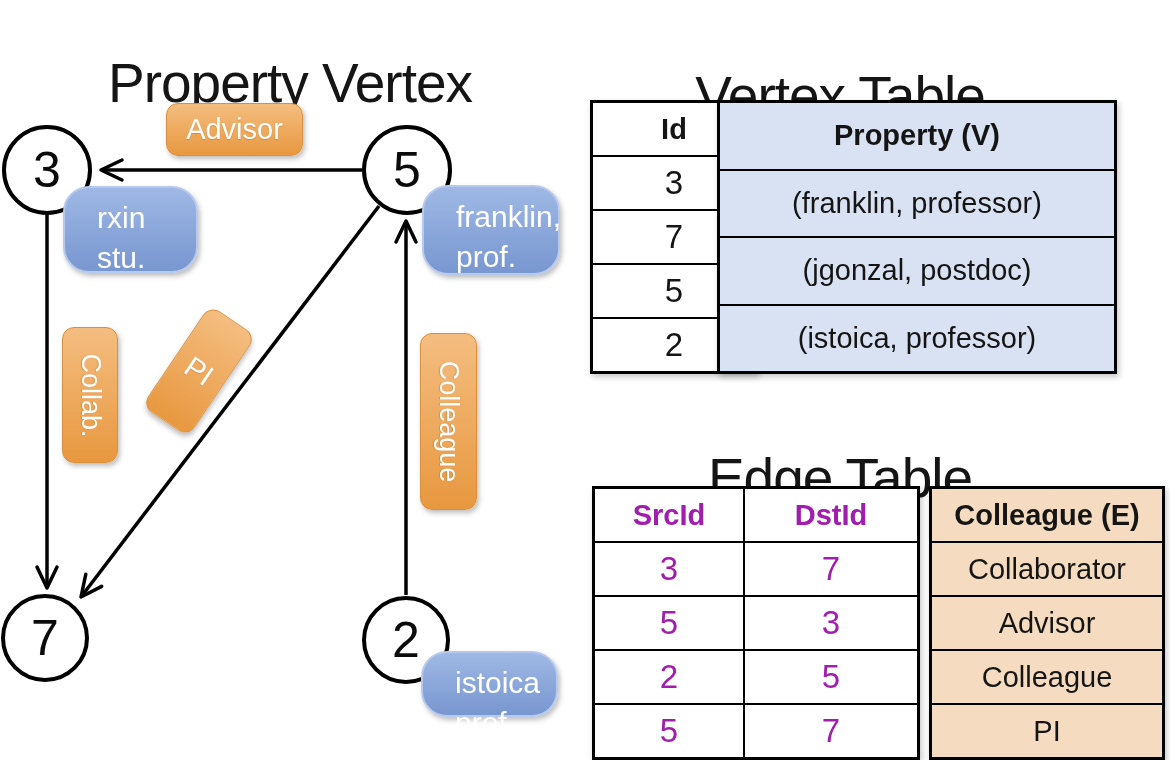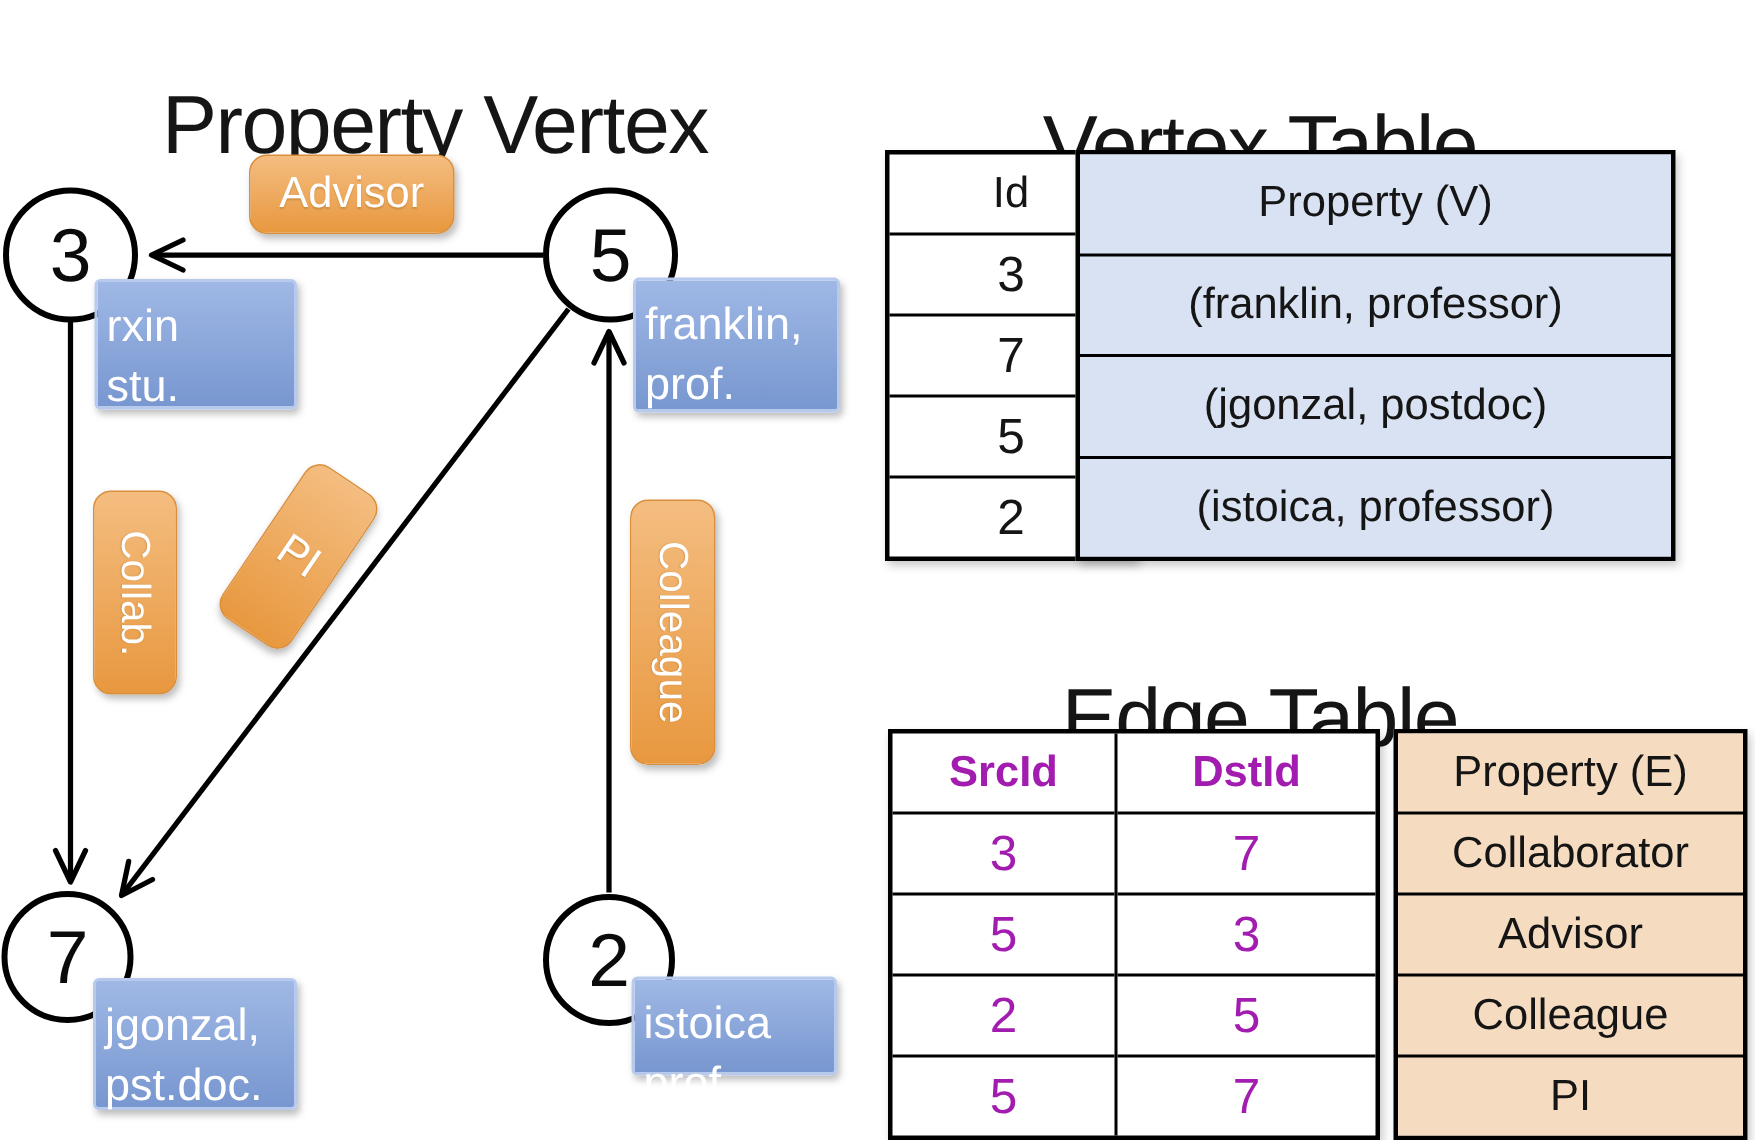--- a/index.html
+++ b/index.html
@@ -24,39 +24,39 @@
     position:absolute;box-sizing:border-box;border-radius:12px;
     background:linear-gradient(to bottom,var(--orangeTop),var(--orangeBottom));
     border:1px solid var(--orangeBorder);
     box-shadow:2px 3px 5px rgba(110,110,110,.45);
     display:flex;align-items:center;justify-content:center;
     color:var(--labelText);
   }
   .edge-label span{font-size:29px;text-shadow:0 1px 1px rgba(160,110,40,.4);}
   .edge-label .vtext{transform:rotate(90deg);white-space:nowrap;font-size:27px;}
   .prop-box{
-    position:absolute;box-sizing:border-box;border-radius:4px;
+    position:absolute;box-sizing:border-box;border-radius:26px;
     background:linear-gradient(to bottom,var(--blueTop),var(--blueBottom));
     border:2px solid var(--blueBorder);
     box-shadow:2px 3px 5px rgba(110,110,110,.45);
     color:var(--labelText);
-    padding:10px 0 0 6px;line-height:40px;font-size:30px;
+    padding:10px 0 0 32px;line-height:40px;font-size:30px;
   }
   
   .tbl{
     position:absolute;box-sizing:border-box;border:3px solid #000;background:#fff;
     display:flex;flex-direction:column;
     box-shadow:2px 3px 6px rgba(0,0,0,.22);
   }
   .tbl .cell{
     flex:1;display:flex;align-items:center;justify-content:center;
     font-size:29px;color:#151515;border-top:2px solid #000;box-sizing:border-box;
   }
   .tbl .cell:first-child{border-top:none;}
-  .tbl .cell.hdr{font-weight:normal;}
+  .tbl .cell.hdr{font-weight:bold;}
   .tbl .cell.num{font-size:33px;}
   .tbl.vfill .cell{background:var(--vertexCell);}
   .tbl.efill .cell{background:var(--edgeCell);}
   .split{position:absolute;box-sizing:border-box;border:3px solid #000;background:#fff;
     display:flex;box-shadow:2px 3px 6px rgba(0,0,0,.22);}
   .split .col{display:flex;flex-direction:column;box-sizing:border-box;}
   .split .col + .col{border-left:2px solid #000;}
   .split .cell{
     flex:1;display:flex;align-items:center;justify-content:center;
     font-size:29px;color:#a21caf;border-top:2px solid #000;box-sizing:border-box;
@@ -111,24 +111,20 @@
   </div>
 
   <div class="prop-box" style="left:63px;top:186px;width:135px;height:87px;">
     <div>rxin</div>
     <div>stu.</div>
   </div>
   <div class="prop-box" style="left:422px;top:185px;width:138px;height:90px;">
     <div>franklin,</div>
     <div>prof.</div>
   </div>
-  <div class="prop-box" style="left:62px;top:652px;width:136px;height:88px;">
-    <div>jgonzal,</div>
-    <div>pst.doc.</div>
-  </div>
   <div class="prop-box" style="left:421px;top:651px;width:137px;height:66px;">
     <div>istoica</div>
     <div>prof.</div>
   </div>
 
   <h2 class="title" style="left:590px;top:18px;width:500px;">Vertex Table</h2>
 
   <div class="tbl" style="left:590px;top:100px;width:168px;height:274px;">
     <div class="cell hdr">Id</div>
     <div class="cell num">3</div>
@@ -157,20 +153,20 @@
     <div class="col" style="flex:1;">
       <div class="cell hdr">DstId</div>
       <div class="cell num">7</div>
       <div class="cell num">3</div>
       <div class="cell num">5</div>
       <div class="cell num">7</div>
     </div>
   </div>
 
   <div class="tbl efill" style="left:929px;top:486px;width:236px;height:274px;">
-    <div class="cell hdr">Property (E)</div>
+    <div class="cell hdr">Colleague (E)</div>
     <div class="cell">Collaborator</div>
     <div class="cell">Advisor</div>
     <div class="cell">Colleague</div>
     <div class="cell">PI</div>
   </div>
 
 </div>
 
 </body></html>

